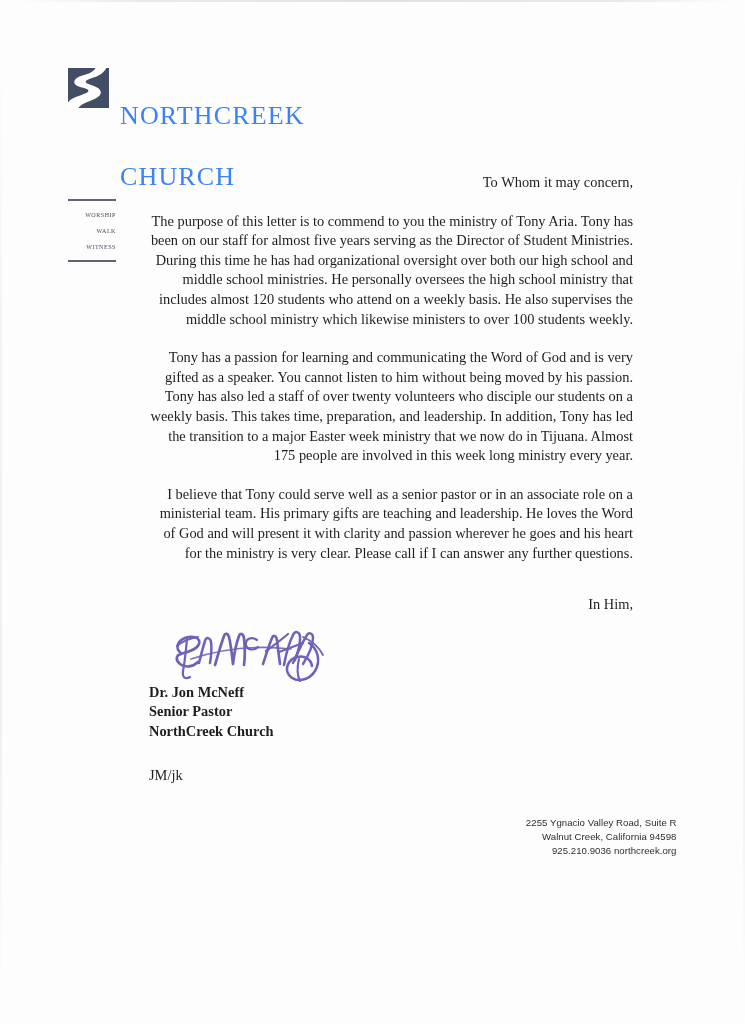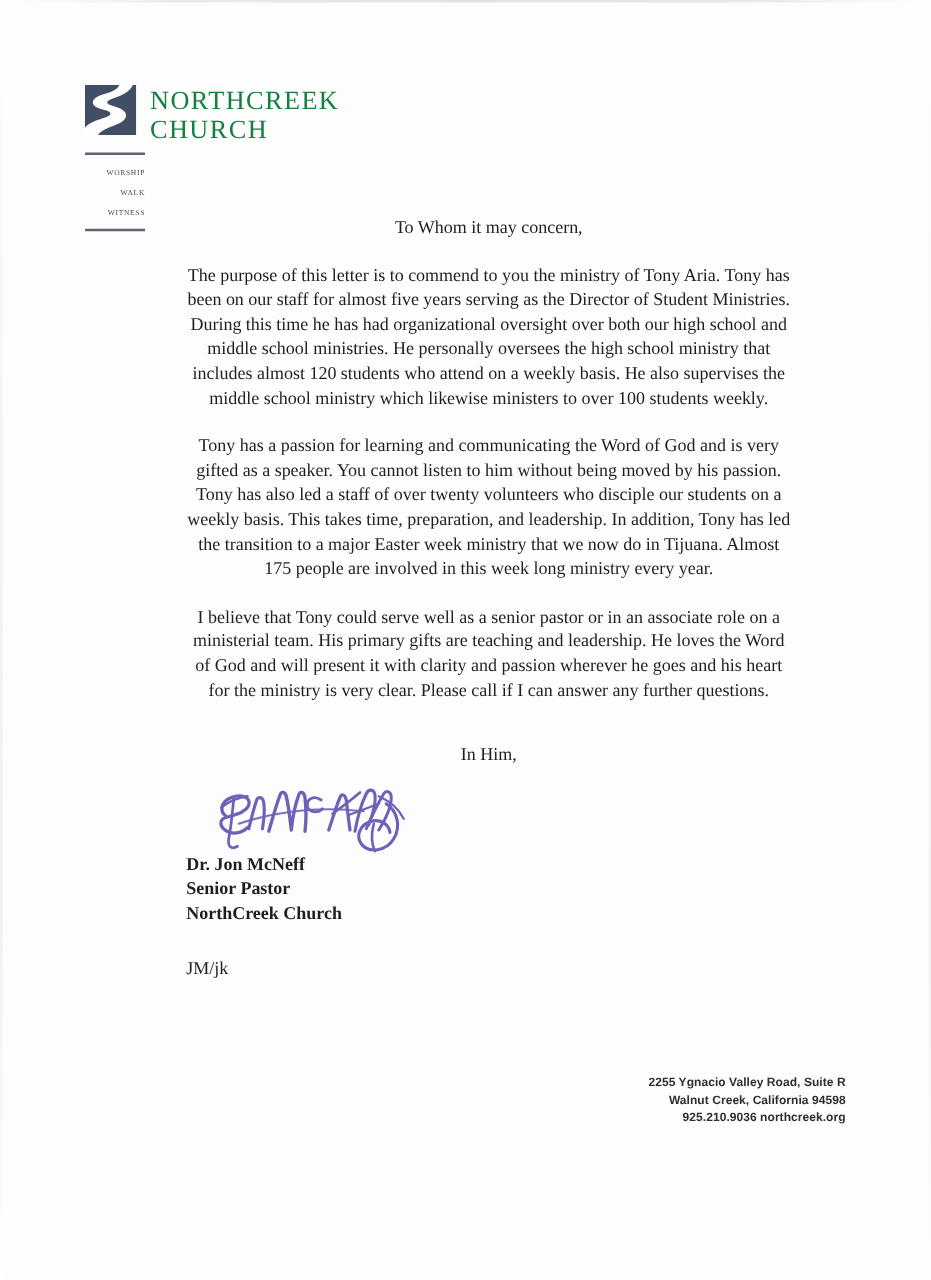--- a/index.html
+++ b/index.html
@@ -56,24 +56,25 @@
     height: 40px;
     flex: 0 0 auto;
   }
   #wordmark {
     margin-left: 11px;
     padding-top: 1px;
     line-height: 1.08;
   }
   .wordmark-line {
     font-family: "Liberation Serif", "DejaVu Serif", serif;
-    font-size: 21px;
+    font-size: 26px;
     letter-spacing: 1.15px;
-    color: #15803d;
-    white-space: nowrap;
+    color: #3b82f6;
+    white-space: nowrap;
+    margin-top: 33px;
   }
 
   #tagline-block {
     margin-top: 8px;
     width: 48px;
   }
   .rule {
     width: 48px;
     height: 2px;
     background: #5d6472;
@@ -99,21 +100,21 @@
     position: absolute;
     left: 149px;
     top: 173px;
     width: 484px;
   }
   .salutation,
   .para,
   .closing {
     font-size: 14.4px;
     line-height: 19.6px;
-    text-align: center;
+    text-align: right;
     margin: 0;
     color: #1e1e1e;
   }
   .para { margin-top: 19px; }
   .closing { margin-top: 32px; }
 
   
   #signature-area {
     position: relative;
     height: 66px;
@@ -142,24 +143,23 @@
     margin-top: 25px;
     font-size: 14.4px;
     line-height: 19px;
     color: #1e1e1e;
   }
 
   
   #footer {
     position: absolute;
     right: 58px;
-    top: 860px;
+    top: 816px;
     display: flex;
     align-items: flex-end;
-    font-weight: bold;
   }
   #footer-text {
     text-align: right;
     padding-right: 9px;
   }
   .footer-line {
     font-family: "Liberation Sans", "DejaVu Sans", sans-serif;
     font-size: 9.6px;
     line-height: 14.2px;
     color: #2e2e2e;

